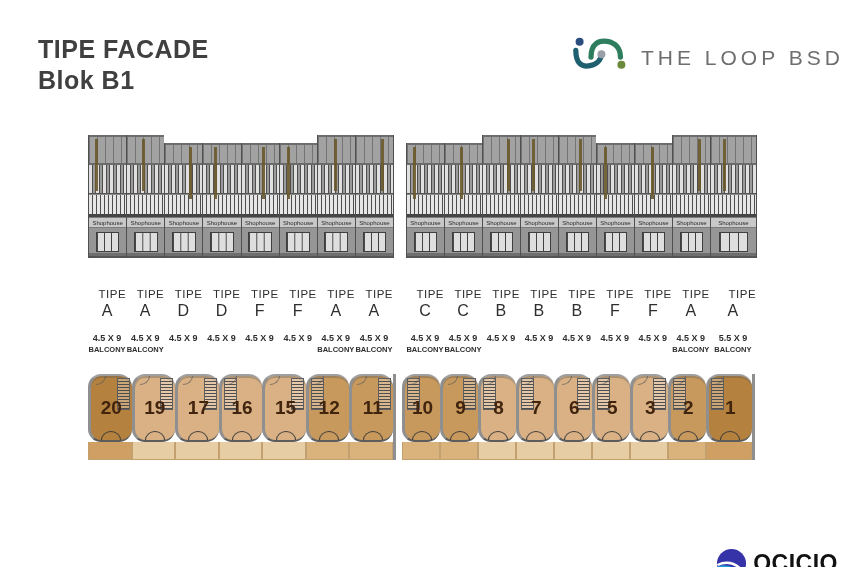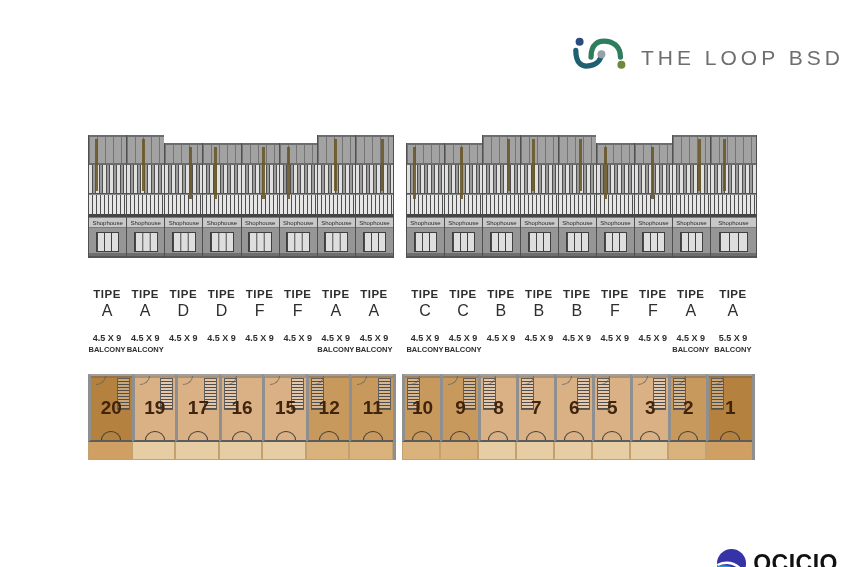--- a/index.html
+++ b/index.html
@@ -35,37 +35,37 @@
           background-image:linear-gradient(90deg,#3f3f3f 1px,transparent 1px);background-size:33.5% 100%;}
   .funit::after{content:"";position:absolute;top:4px;height:52px;width:3px;left:var(--ax,8px);
                 background:#6a592b;opacity:.9;}
 
   
   .lgroup{position:absolute;top:288px;display:flex;}
   #labels-left{left:88px;width:305px;}
   #labels-right{left:406px;width:350px;}
   .lcol{flex:1;text-align:center;color:#2e2e2e;}
   .lcol.wide{flex:1.22;}
-  .l-tipe{font-size:11.5px;font-weight:bold;letter-spacing:.5px;}
+  .l-tipe{font-size:11.5px;font-weight:normal;letter-spacing:.5px;text-align:right;}
   .l-letter{font-size:16px;margin-top:2px;}
   .l-size{font-size:9px;font-weight:bold;margin-top:13px;white-space:nowrap;}
   .l-bal{font-size:7.5px;font-weight:bold;margin-top:2px;min-height:9px;}
 
   
   .pgroup{position:absolute;top:374px;display:flex;border-right:3px solid #8f8f8f;}
   #plans-left{left:88px;width:305px;}
   #plans-right{left:402px;width:350px;}
   .punit{flex:1;box-sizing:border-box;}
   .punit.wide{flex:1.22;}
   .shade-dark{--pfill:#b5813e;--pstrip:#cf9f63;}
   .shade-medium{--pfill:#c8995d;--pstrip:#d9b27c;}
   .shade-light{--pfill:#d9b184;--pstrip:#e7cda3;}
   .p-body{position:relative;height:64px;background:var(--pfill);
           border-left:3px solid #8f8f8f;border-top:2px solid #9f9f9f;border-bottom:2px solid #5c5c5c;
-          box-shadow:inset 0 2px 0 rgba(90,90,90,.35);}
+          box-shadow:inset 0 2px 0 rgba(90,90,90,.35);border-radius:13px;}
   .p-stair{position:absolute;top:2px;width:11px;height:30px;border:1px solid #5e5e5e;
            background-color:rgba(255,255,255,.3);
            background-image:repeating-linear-gradient(0deg,#4e4e4e 0 1px,transparent 1px 3px);}
   .s-l{left:2px;} .s-r{right:2px;}
   .p-back{position:absolute;top:0;left:5px;width:9px;height:8px;border:1px solid #5a5a5a;
           border-top:none;border-left:none;border-radius:0 0 100% 0;opacity:.7;}
   .p-num{position:absolute;top:50%;left:50%;transform:translate(-50%,-50%);
          font-size:19px;font-weight:bold;color:#41240e;}
   .p-doors{position:absolute;bottom:0;left:50%;transform:translateX(-50%);display:flex;}
   .arc{width:10px;height:9px;border:1.5px solid #3c3c3c;border-bottom:none;background:transparent;box-sizing:border-box;}
@@ -75,20 +75,24 @@
 
   
   .ocicio{position:absolute;right:12px;top:520px;display:flex;align-items:center;gap:6px;margin-top:28px;}
   .ocicio-text{font-size:23px;font-weight:bold;color:#111;letter-spacing:.5px;}
 </style>
 </head>
 <body>
 
 <div class="canvas">
 
+  <div class="title-block">
+    <div>TIPE FACADE</div>
+    <div>Blok B1</div>
+  </div>
 
   <div class="loop-brand">
     <svg class="loop-icon" width="57" height="48" viewBox="0 0 60 50" aria-hidden="true">
       <circle cx="8" cy="8" r="4.2" fill="#2b4d7e"></circle>
       <path d="M4 17 C4 30 10 35 19 33 C27 31.5 31 26 31 20" stroke="#1e5f70" stroke-width="5.5" fill="none" stroke-linecap="round"></path>
       <path d="M20 24 C20 10 28 6 37 7.5 C46 9 51 15 51 24" stroke="#2e7d5e" stroke-width="5.5" fill="none" stroke-linecap="round"></path>
       <circle cx="31" cy="21" r="4.2" fill="#9aa0a8"></circle>
       <circle cx="52" cy="32" r="4.2" fill="#6b8a3a"></circle>
     </svg>
     <span class="loop-text">THE LOOP BSD</span>

